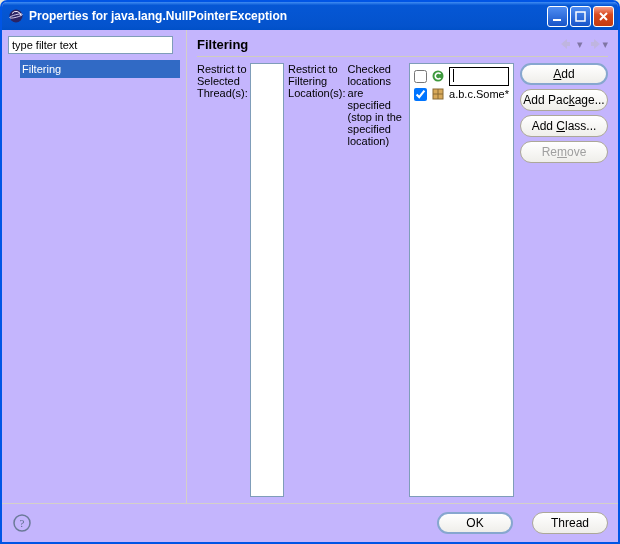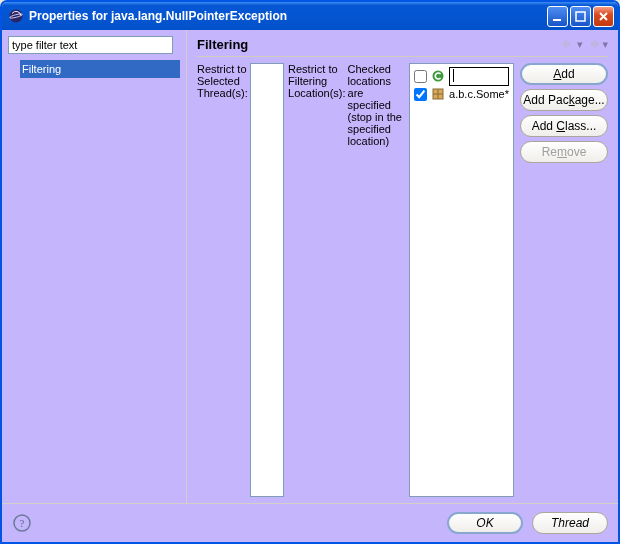--- a/index.html
+++ b/index.html
@@ -236,21 +236,21 @@
     padding: 0 10px;
   }
   .help-icon {
     width: 20px;
     height: 20px;
     display: flex;
     align-items: center;
     justify-content: center;
     margin-right: auto;
   }
-  .bottom-bar .btn { width: 76px; margin-left: 9px; font-style: italic; }
+  .bottom-bar .btn { width: 76px; margin-left: 19px; }
 
   u { text-decoration: underline; }
 </style>
 </head>
 <body>
 
 <div class="window">
 
   <div class="titlebar">
     <span class="eclipse-icon">

